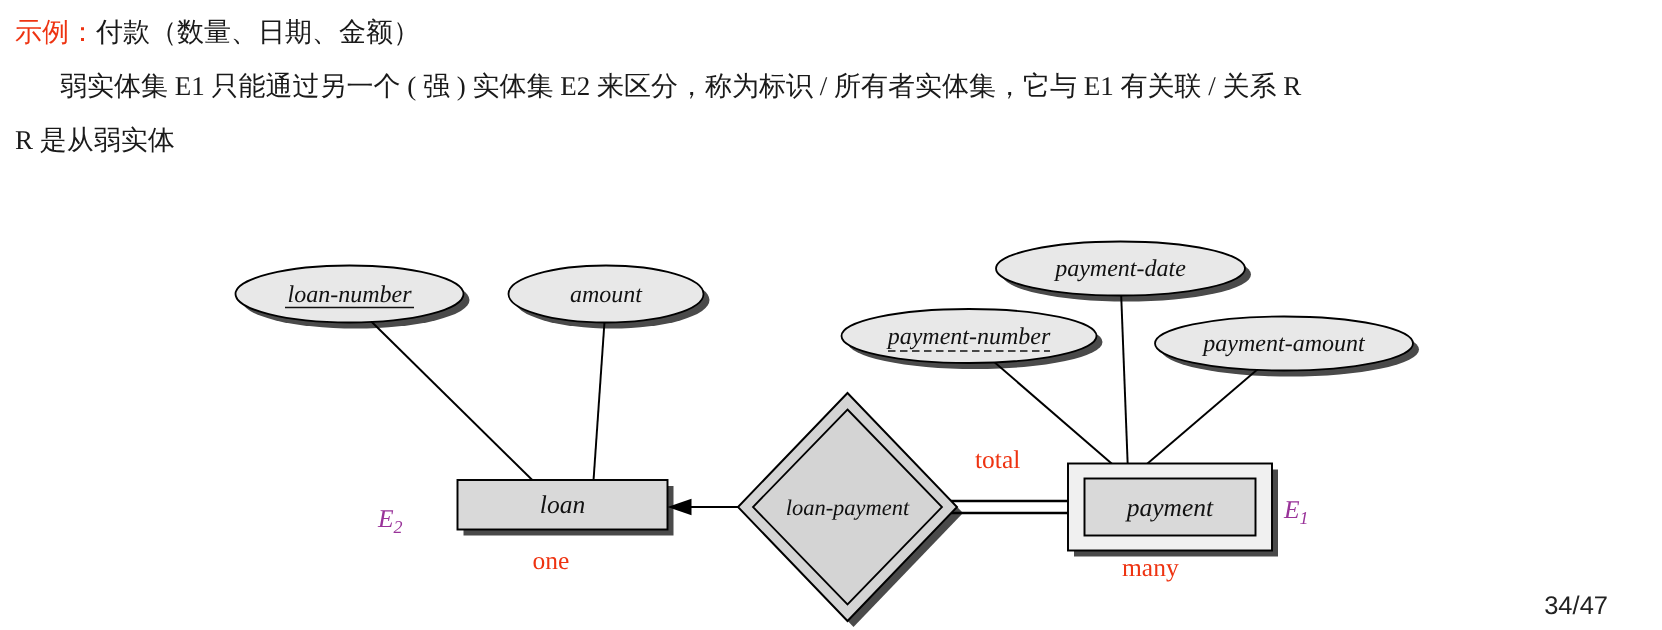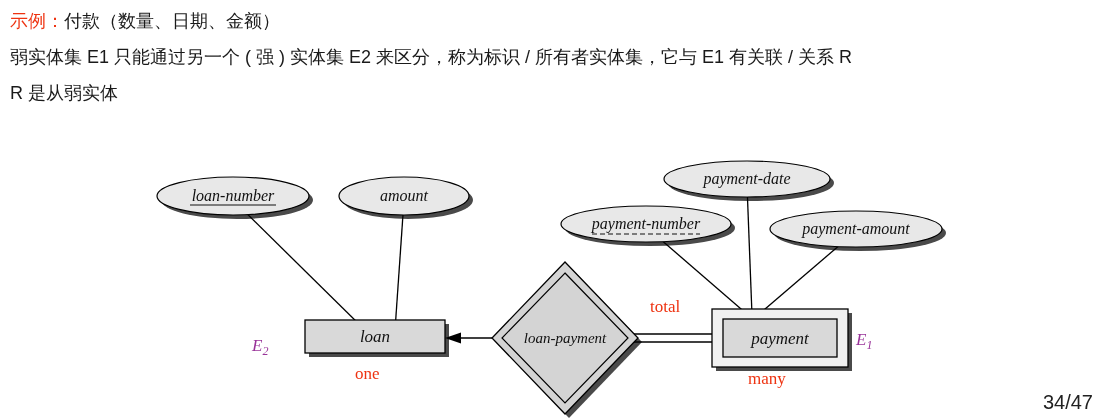--- a/index.html
+++ b/index.html
@@ -5,24 +5,24 @@
   * { margin:0; padding:0; box-sizing:border-box; }
   html,body { width:1108px; height:420px; }
   body {
     position:relative;
     background:#ffffff;
     font-family:"Liberation Sans", sans-serif;
     color:#1a1a1a;
     overflow:hidden;
   }
   .slide-text { position:absolute; top:10px; left:10px; width:1088px; font-size:18px; line-height:1.28; }
-  .slide-text p { margin-bottom:13px; }
-  .p-weak { max-width:1020px; }
+  .slide-text p { margin-bottom:13px;font-family:Liberation Serif, serif; }
+  .p-weak { max-width:1020px;margin-left:30px; }
   .red-text { color:var(--red, #ee3311); }
-  .page-number { position:absolute; right:15px; bottom:6px; font-size:20px; color:#222; }
+  .page-number { position:absolute; right:36px; bottom:6px; font-size:17px; color:#222; }
   svg.diagram { position:absolute; left:0; top:0; }
 
   .shape-shadow { fill:var(--shadow, #4a4a4a); stroke:none; }
   .conn { stroke:#000; stroke-width:1.3; fill:none; }
   .dbl { stroke:#000; stroke-width:1.6; fill:none; }
   .ellipse-shape { fill:var(--ellipse_fill, #e8e8e8); stroke:#000; stroke-width:1.2; }
   .entity-shape { fill:var(--entity_fill, #d9d9d9); stroke:#000; stroke-width:1.3; }
   .outer-shape { fill:var(--outer_fill, #f0f0f0); stroke:#000; stroke-width:1.3; }
   .diamond-shape { fill:var(--diamond_fill, #d4d4d4); stroke:#000; stroke-width:1.3; }
   .inner-line { fill:none; stroke:#000; stroke-width:1.2; }

